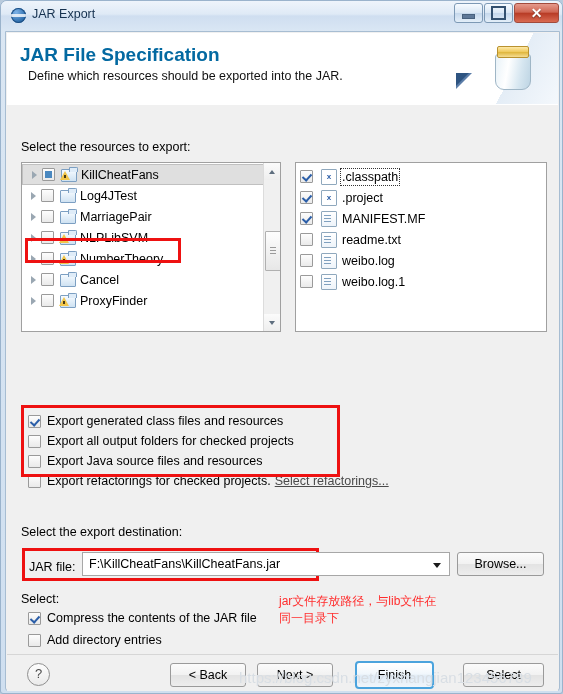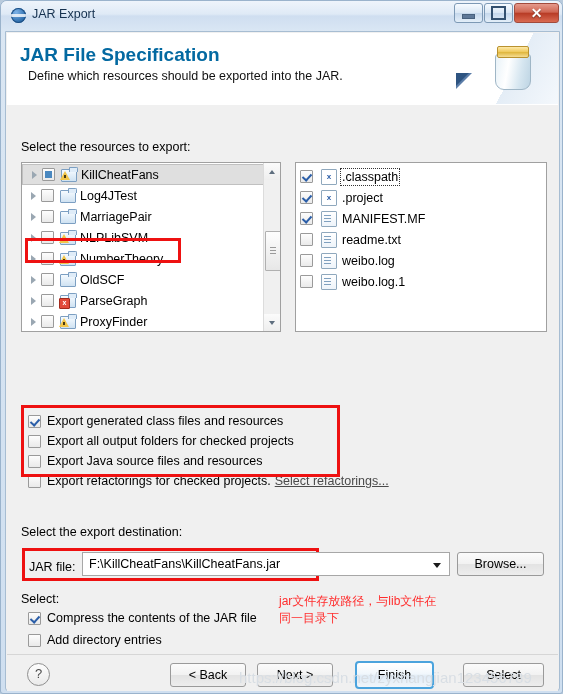--- a/index.html
+++ b/index.html
@@ -373,30 +373,21 @@
                 <div class="warn"></div>
               </div>
               <span class="lblname">NumberTheory</span>
             </div>
             <div class="row rowpad">
               <div class="arrow"></div>
               <div class="cb"></div>
               <div class="ficon">
                 <div class="fold"></div>
               </div>
-              <span class="lblname">OldSCF</span>
-            </div>
-            <div class="row rowpad">
-              <div class="arrow"></div>
-              <div class="cb"></div>
-              <div class="ficon">
-                <div class="fold"></div>
-                <div class="err">x</div>
-              </div>
-              <span class="lblname">ParseGraph</span>
+              <span class="lblname">Cancel</span>
             </div>
             <div class="row rowpad">
               <div class="arrow"></div>
               <div class="cb"></div>
               <div class="ficon">
                 <div class="fold"></div>
                 <div class="warn"></div>
               </div>
               <span class="lblname">ProxyFinder</span>
             </div>

